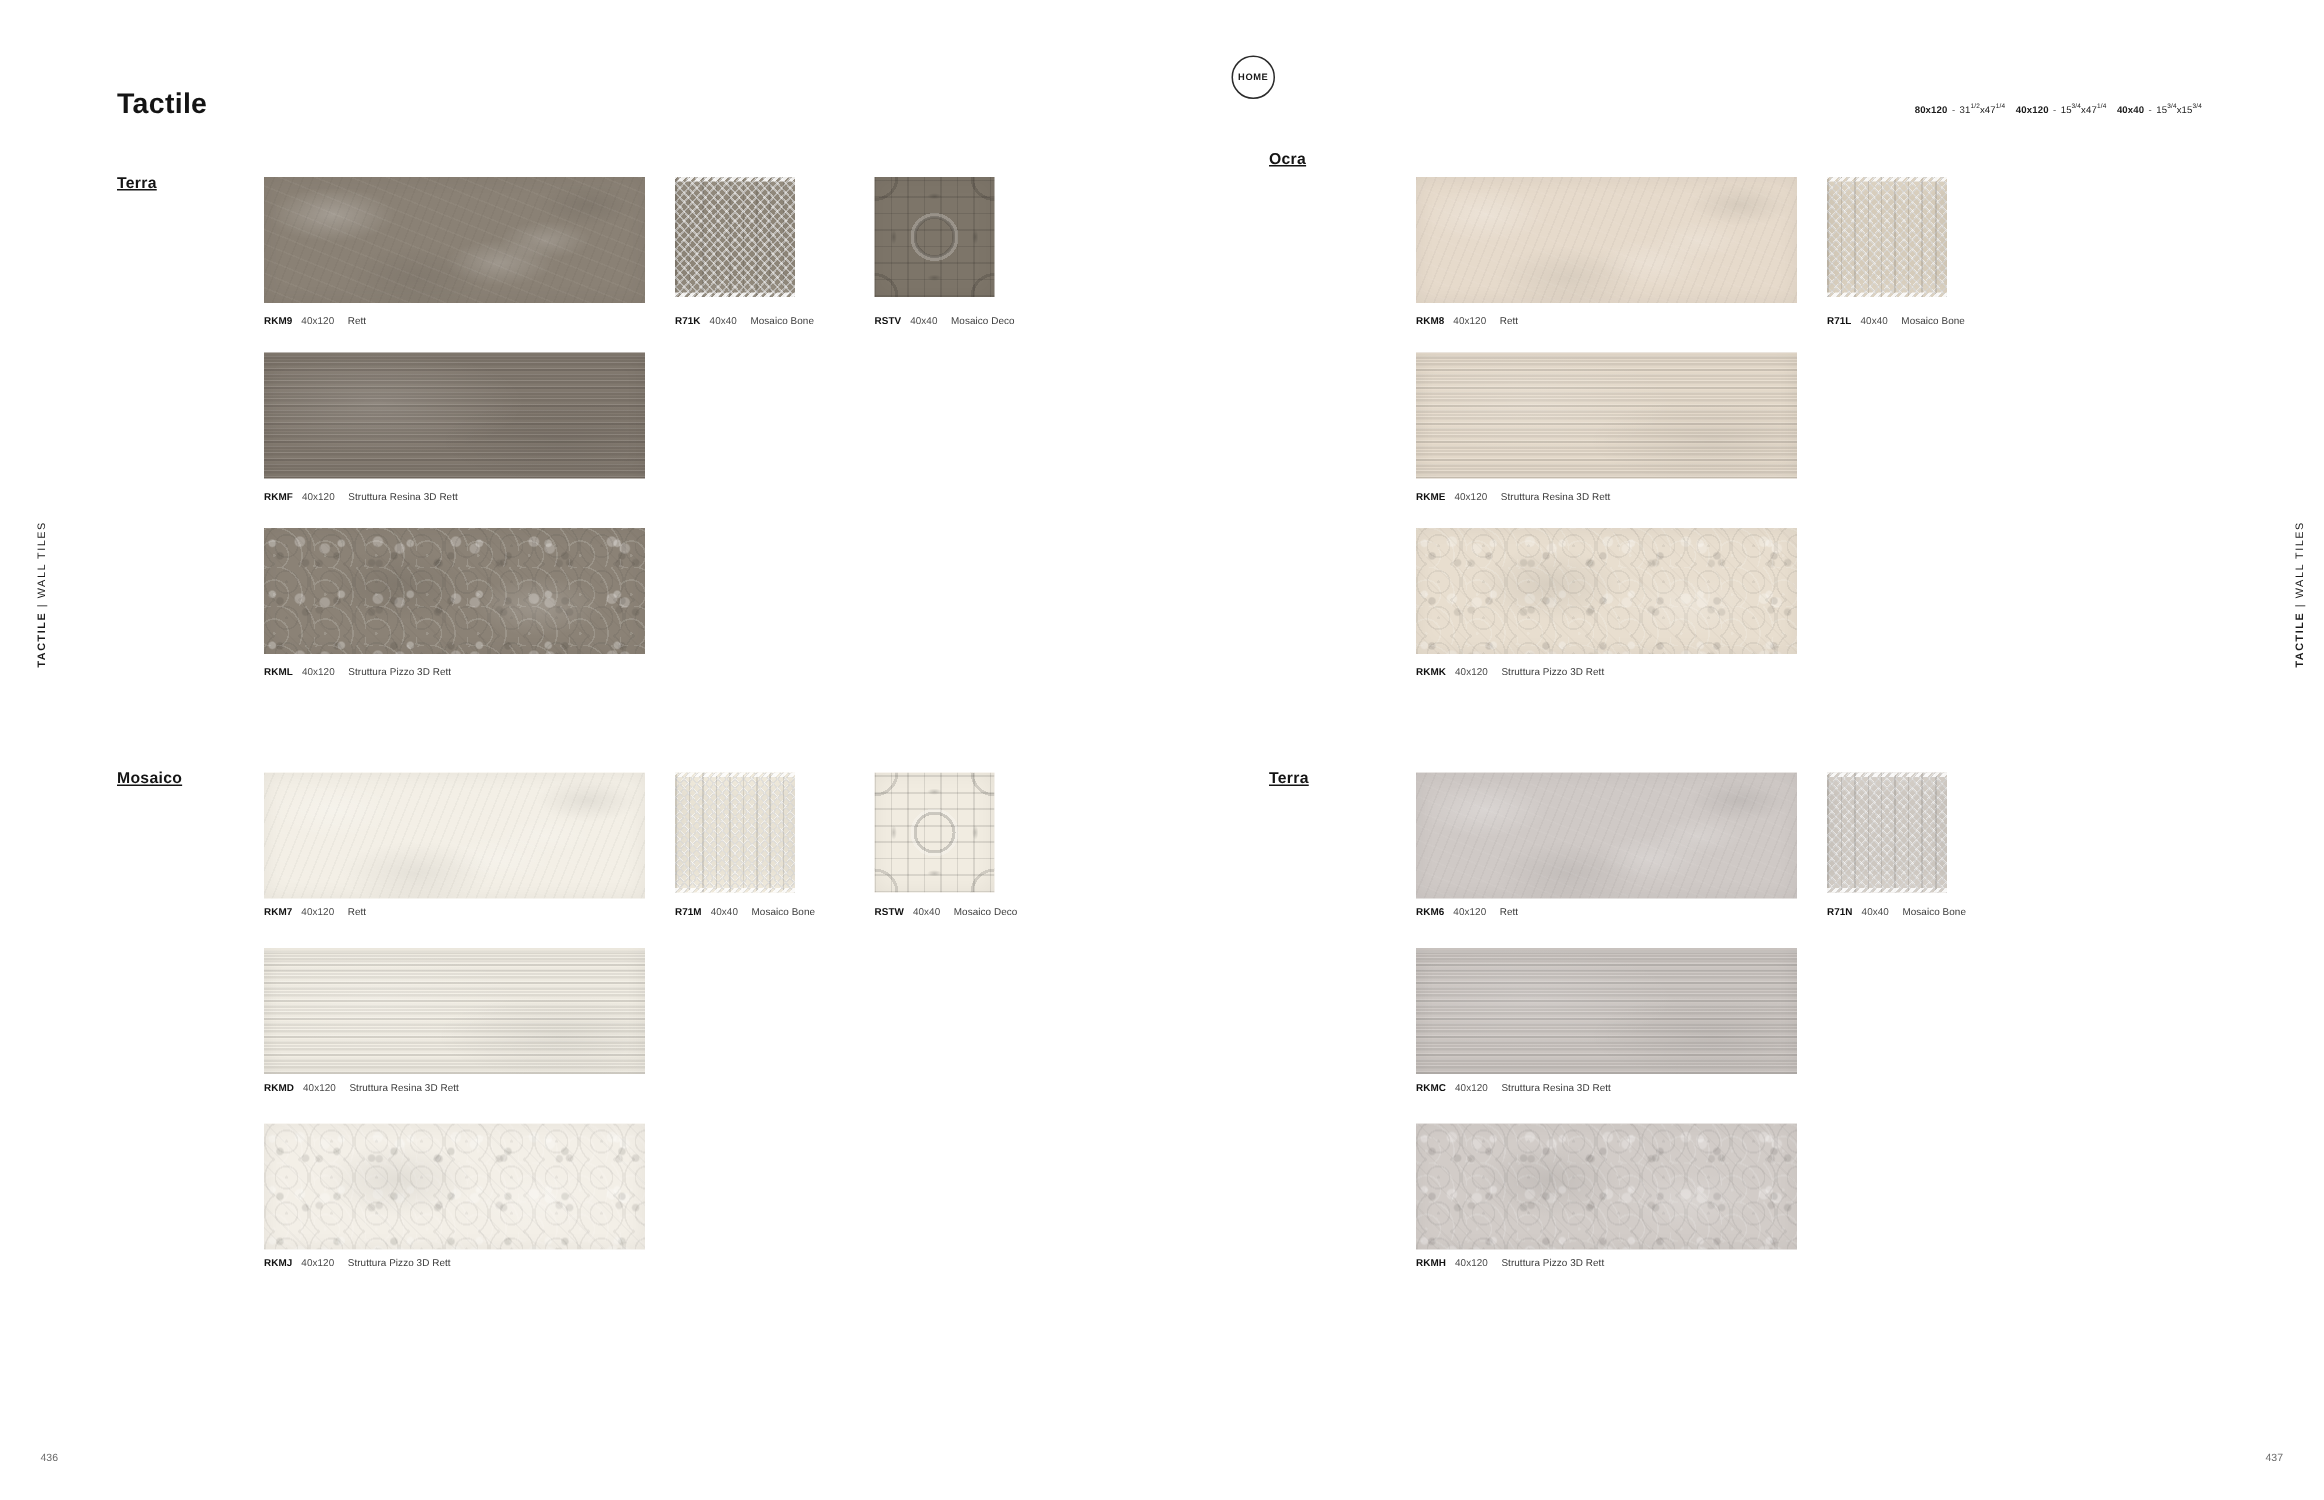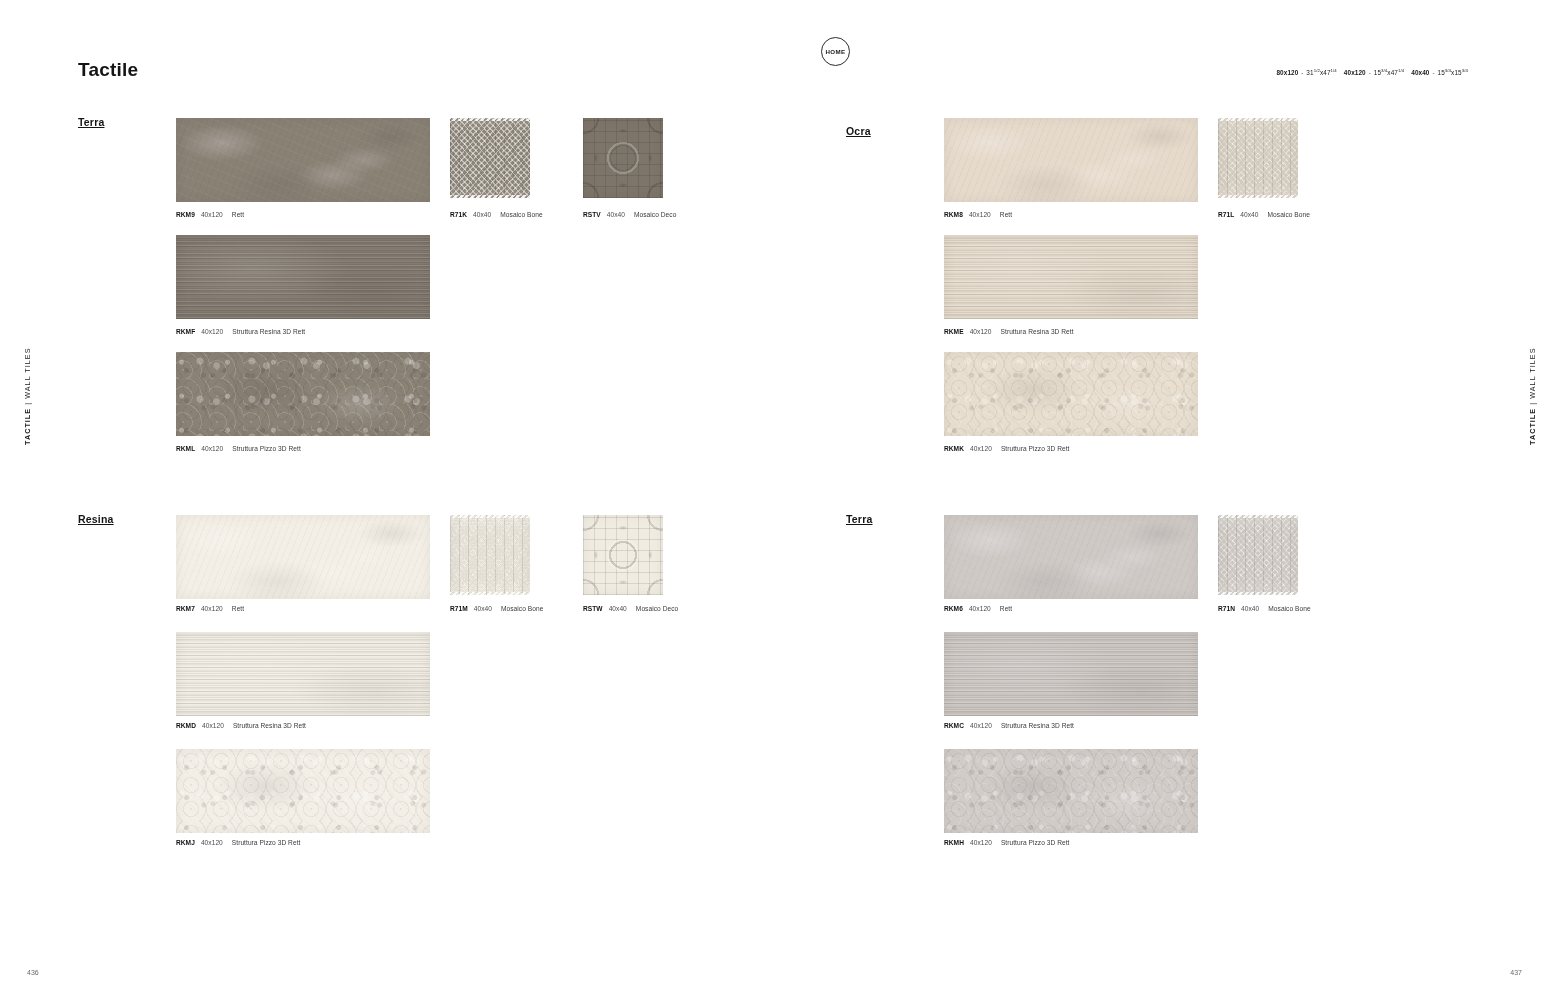--- a/index.html
+++ b/index.html
@@ -225,21 +225,21 @@
         <div class="vig"></div>
       </div>
       <div class="cap" style="left: 176px; top: 328px;"><span class="code">RKMF</span><span class="sz">40x120</span><span class="fin">Struttura Resina 3D Rett</span></div>
       <div class="swatch tex-pizzo" style="left: 176px; top: 352px; width: 254px; height: 84px; background: rgb(139, 130, 118);">
         <div class="tx m1"></div>
         <div class="tx m2"></div>
         <div class="tx m3"></div>
         <div class="vig"></div>
       </div>
       <div class="cap" style="left: 176px; top: 445px;"><span class="code">RKML</span><span class="sz">40x120</span><span class="fin">Struttura Pizzo 3D Rett</span></div>
-      <div class="group-name" style="left: 846px; top: 125px;">Ocra</div>
+      <div class="group-name" style="left: 846px; top: 100px;">Ocra</div>
       <div class="swatch tex-rett" style="left: 944px; top: 118px; width: 254px; height: 84px; background: rgb(230, 218, 203);">
         <div class="tx m1"></div>
         <div class="tx m2"></div>
         <div class="tx m3"></div>
         <div class="vig"></div>
       </div>
       <div class="cap" style="left: 944px; top: 211px;"><span class="code">RKM8</span><span class="sz">40x120</span><span class="fin">Rett</span></div>
       <div class="swatch tex-bone" style="left: 1218px; top: 118px; width: 80px; height: 80px; background: linear-gradient(rgb(227, 217, 200), rgb(213, 203, 186) 18%, rgb(213, 203, 186) 82%, rgb(227, 217, 200));">
         <div class="tx m1"></div>
         <div class="tx m2"></div>
@@ -256,21 +256,21 @@
         <div class="vig"></div>
       </div>
       <div class="cap" style="left: 944px; top: 328px;"><span class="code">RKME</span><span class="sz">40x120</span><span class="fin">Struttura Resina 3D Rett</span></div>
       <div class="swatch tex-pizzo" style="left: 944px; top: 352px; width: 254px; height: 84px; background: rgb(232, 222, 207);">
         <div class="tx m1"></div>
         <div class="tx m2"></div>
         <div class="tx m3"></div>
         <div class="vig"></div>
       </div>
       <div class="cap" style="left: 944px; top: 445px;"><span class="code">RKMK</span><span class="sz">40x120</span><span class="fin">Struttura Pizzo 3D Rett</span></div>
-      <div class="group-name" style="left: 78px; top: 513px;">Resina</div>
+      <div class="group-name" style="left: 78px; top: 513px;">Mosaico</div>
       <div class="swatch tex-rett" style="left: 176px; top: 515px; width: 254px; height: 84px; background: rgb(243, 239, 230);">
         <div class="tx m1"></div>
         <div class="tx m2"></div>
         <div class="tx m3"></div>
         <div class="vig"></div>
       </div>
       <div class="cap" style="left: 176px; top: 605px;"><span class="code">RKM7</span><span class="sz">40x120</span><span class="fin">Rett</span></div>
       <div class="swatch tex-bone" style="left: 450px; top: 515px; width: 80px; height: 80px; background: linear-gradient(rgb(246, 240, 226), rgb(232, 226, 212) 18%, rgb(232, 226, 212) 82%, rgb(246, 240, 226));">
         <div class="tx m1"></div>
         <div class="tx m2"></div>

